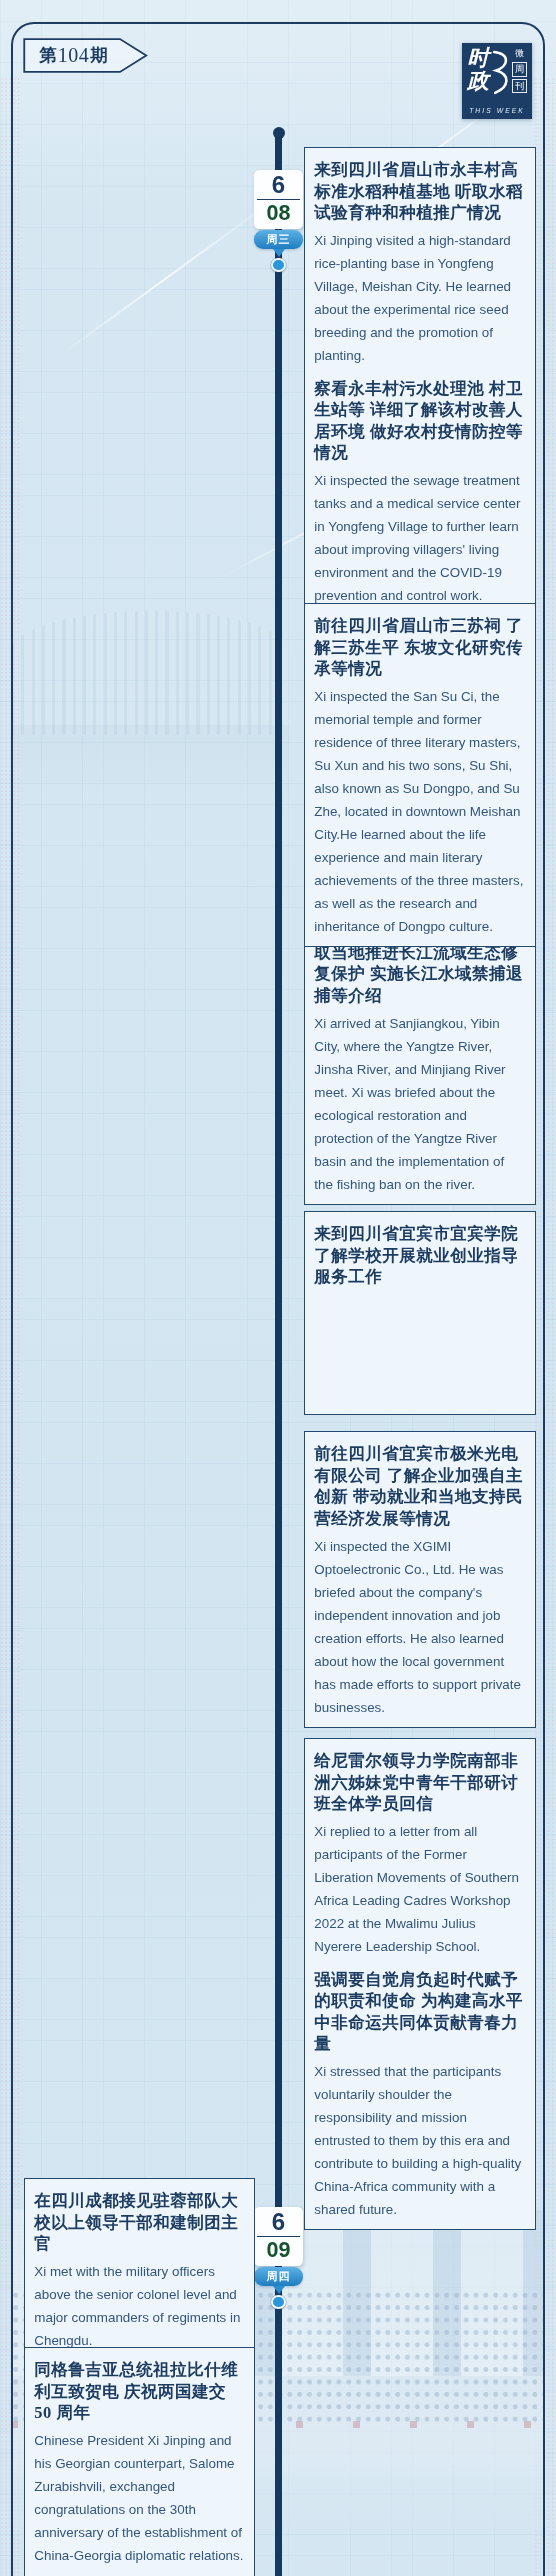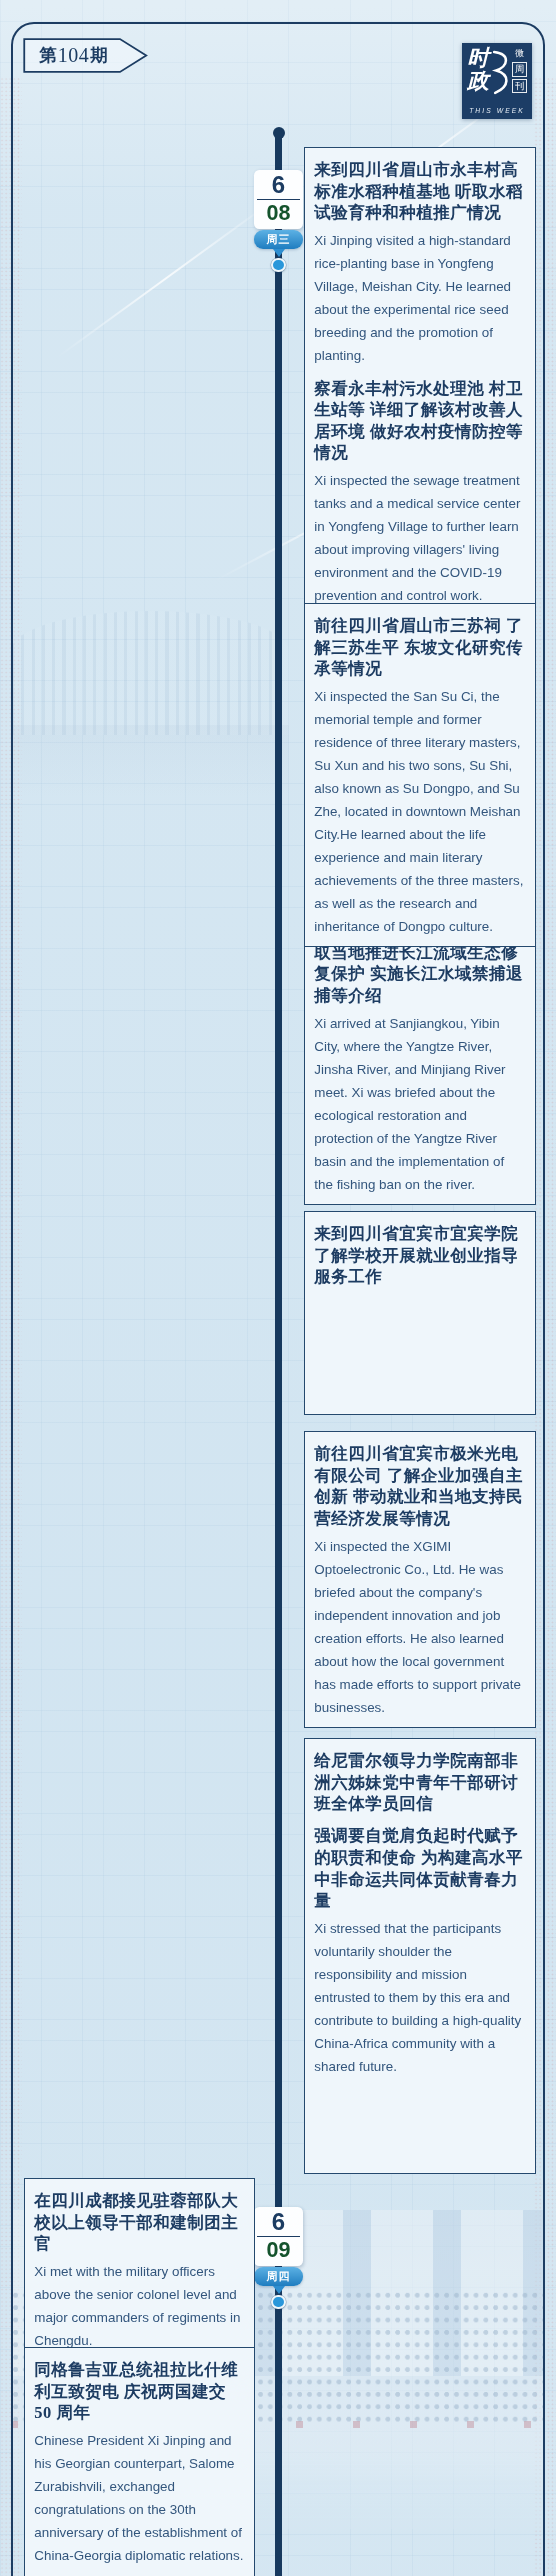--- a/index.html
+++ b/index.html
@@ -200,20 +200,21 @@
   <div class="card right c5">
     <div class="sec">
       <p class="zh">前往四川省宜宾市极米光电有限公司 了解企业加强自主创新 带动就业和当地支持民营经济发展等情况</p>
       <p class="en">Xi inspected the XGIMI Optoelectronic Co., Ltd. He was briefed about the company's independent innovation and job creation efforts. He also learned about how the local government has made efforts to support private businesses.</p>
     </div>
   </div>
 
   <div class="card right c6">
     <div class="sec">
       <p class="zh">给尼雷尔领导力学院南部非洲六姊妹党中青年干部研讨班全体学员回信</p>
+      <p class="en">Xi replied to a letter from all participants of the Former Liberation Movements of Southern Africa Leading Cadres Workshop 2022 at the Mwalimu Julius Nyerere Leadership School.</p>
     </div>
     <div class="sec">
       <p class="zh">强调要自觉肩负起时代赋予的职责和使命 为构建高水平中非命运共同体贡献青春力量</p>
       <p class="en">Xi stressed that the participants voluntarily shoulder the responsibility and mission entrusted to them by this era and contribute to building a high-quality China-Africa community with a shared future.</p>
     </div>
   </div>
 
   <div class="card left c7">
     <div class="sec">
       <p class="zh">在四川成都接见驻蓉部队大校以上领导干部和建制团主官</p>

